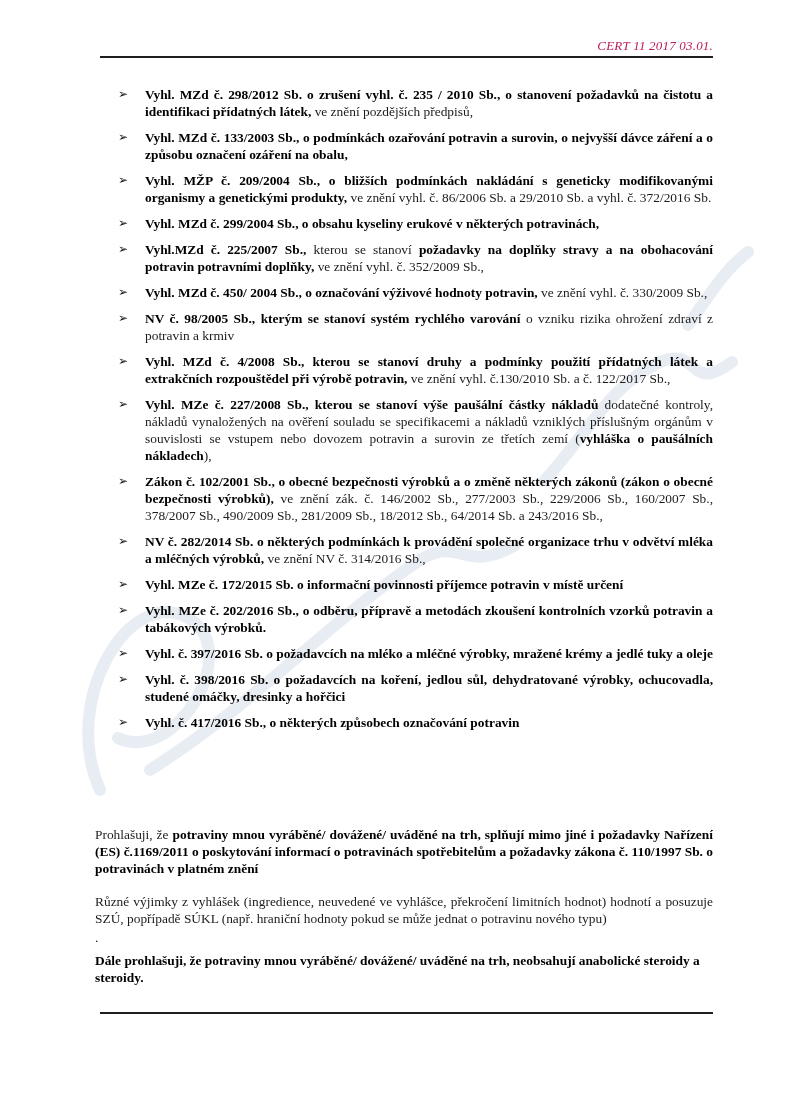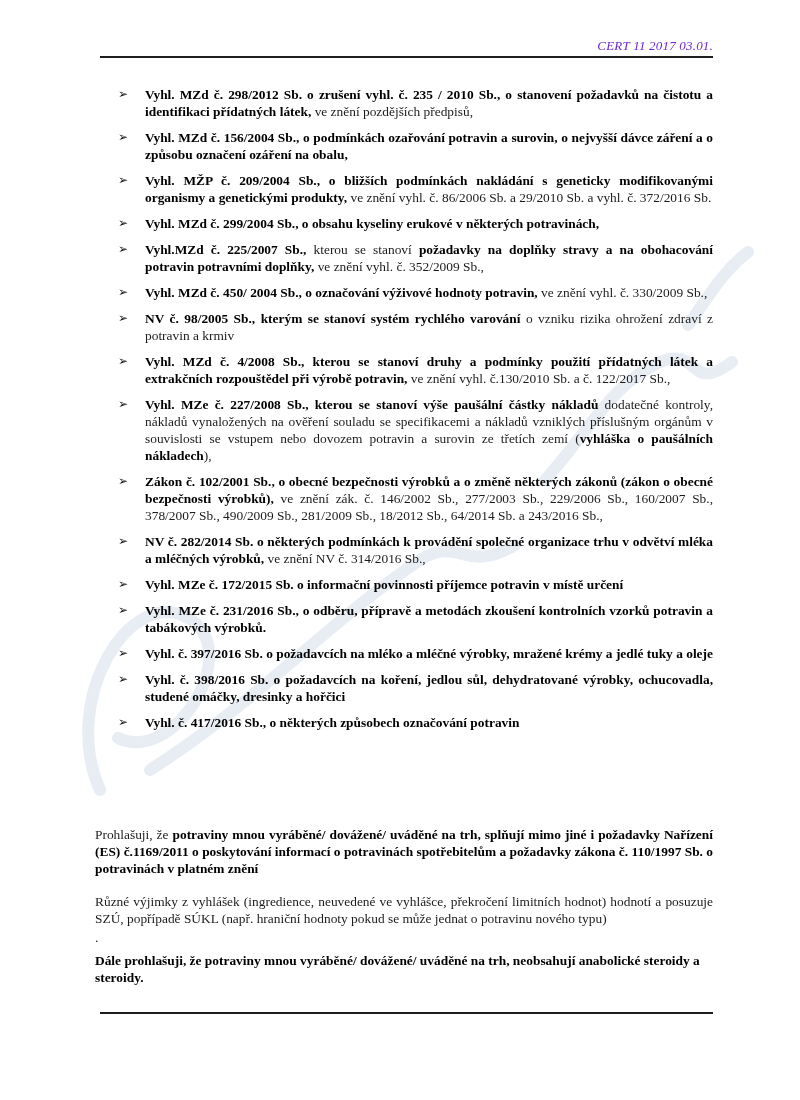--- a/index.html
+++ b/index.html
@@ -5,21 +5,21 @@
   html,body { margin:0; padding:0; background:#ffffff; }
   .page {
     position:relative; width:800px; height:1100px; background:#ffffff;
     font-family:"Liberation Serif", serif; color:#1b1b1b; overflow:hidden;
   }
   
   .watermark { position:absolute; left:0; top:0; width:800px; height:1100px; pointer-events:none; }
   
   .doc-code {
     position:absolute; top:38px; right:87px;
-    font-style:italic; font-size:13px; letter-spacing:.2px; color:#6d28d9;
+    font-style:italic; font-size:13px; letter-spacing:.2px; color:#be185d;
   }
   .header-rule {
     position:absolute; top:56px; left:100px; width:613px; height:2px; background:#1e1e1e;
   }
   
   .law-list {
     position:absolute; top:86px; left:100px; width:613px;
     list-style:none; margin:0; padding:0;
     font-size:13.4px; line-height:17px;
   }
@@ -64,21 +64,21 @@
   <div class="doc-code">CERT 11 2017 03.01.</div>
   <div class="header-rule"></div>
 
   <ul class="law-list">
       <li class="law-item">
         <span class="bullet">➢</span>
         <div class="item-text"><span class="b">Vyhl. MZd č. 298/2012 Sb. o zrušení vyhl. č. 235 / 2010 Sb., o stanovení požadavků na čistotu a identifikaci přídatných látek,</span><span class="r"> ve znění pozdějších předpisů,</span></div>
       </li>
       <li class="law-item">
         <span class="bullet">➢</span>
-        <div class="item-text"><span class="b">Vyhl. MZd č. 156/2004 Sb., o podmínkách ozařování potravin a surovin, o nejvyšší dávce záření a o způsobu označení ozáření na obalu,</span></div>
+        <div class="item-text"><span class="b">Vyhl. MZd č. 133/2003 Sb., o podmínkách ozařování potravin a surovin, o nejvyšší dávce záření a o způsobu označení ozáření na obalu,</span></div>
       </li>
       <li class="law-item">
         <span class="bullet">➢</span>
         <div class="item-text"><span class="b">Vyhl. MŽP č. 209/2004 Sb., o bližších podmínkách nakládání s geneticky modifikovanými organismy a genetickými produkty,</span><span class="r"> ve znění vyhl. č. 86/2006 Sb. a 29/2010 Sb. a vyhl. č. 372/2016 Sb.</span></div>
       </li>
       <li class="law-item">
         <span class="bullet">➢</span>
         <div class="item-text"><span class="b">Vyhl. MZd č. 299/2004 Sb., o obsahu kyseliny erukové v některých potravinách,</span></div>
       </li>
       <li class="law-item">
@@ -108,21 +108,21 @@
       <li class="law-item">
         <span class="bullet">➢</span>
         <div class="item-text"><span class="b">NV č. 282/2014 Sb. o některých podmínkách k provádění společné organizace trhu v odvětví mléka a mléčných výrobků,</span><span class="r"> ve znění NV č. 314/2016 Sb.,</span></div>
       </li>
       <li class="law-item">
         <span class="bullet">➢</span>
         <div class="item-text"><span class="b">Vyhl. MZe č. 172/2015 Sb. o informační povinnosti příjemce potravin v místě určení</span></div>
       </li>
       <li class="law-item">
         <span class="bullet">➢</span>
-        <div class="item-text"><span class="b">Vyhl. MZe č. 231/2016 Sb., o odběru, přípravě a metodách zkoušení kontrolních vzorků potravin a tabákových výrobků.</span></div>
+        <div class="item-text"><span class="b">Vyhl. MZe č. 202/2016 Sb., o odběru, přípravě a metodách zkoušení kontrolních vzorků potravin a tabákových výrobků.</span></div>
       </li>
       <li class="law-item">
         <span class="bullet">➢</span>
         <div class="item-text"><span class="b">Vyhl. č. 397/2016 Sb. o požadavcích na mléko a mléčné výrobky, mražené krémy a jedlé tuky a oleje</span></div>
       </li>
       <li class="law-item">
         <span class="bullet">➢</span>
         <div class="item-text"><span class="b">Vyhl. č. 398/2016 Sb. o požadavcích na koření, jedlou sůl, dehydratované výrobky, ochucovadla, studené omáčky, dresinky a hořčici</span></div>
       </li>
       <li class="law-item">

